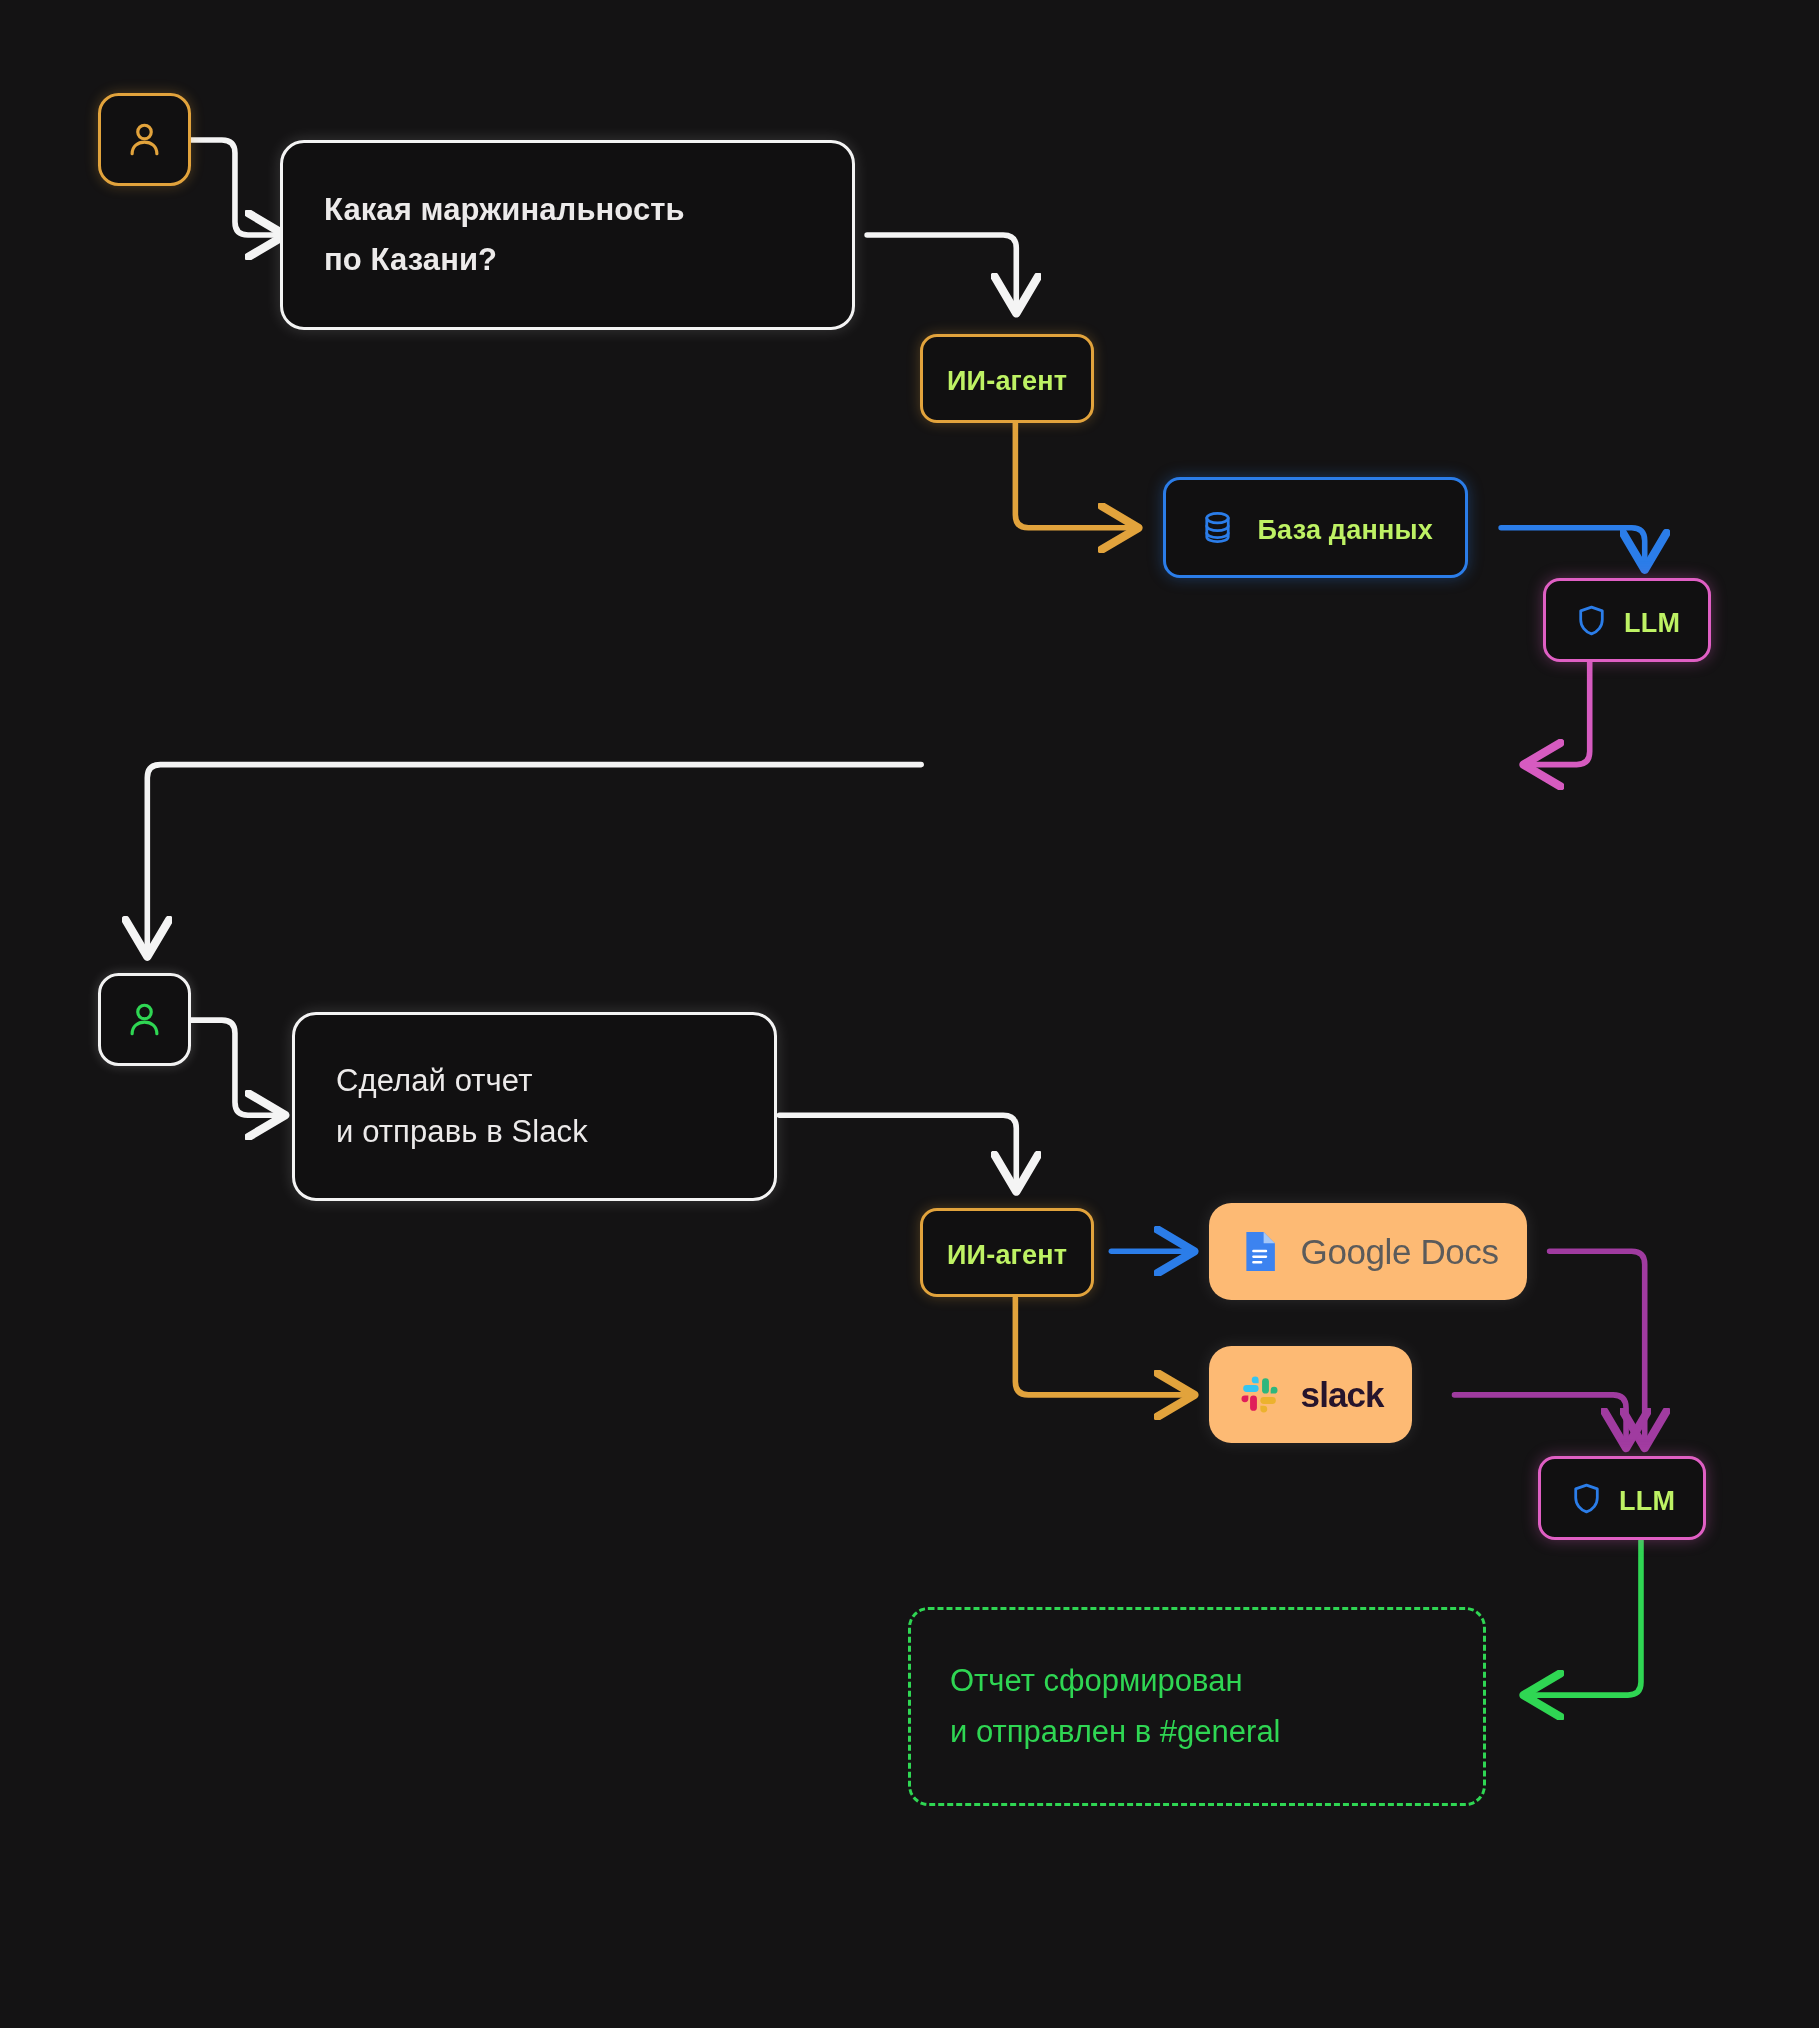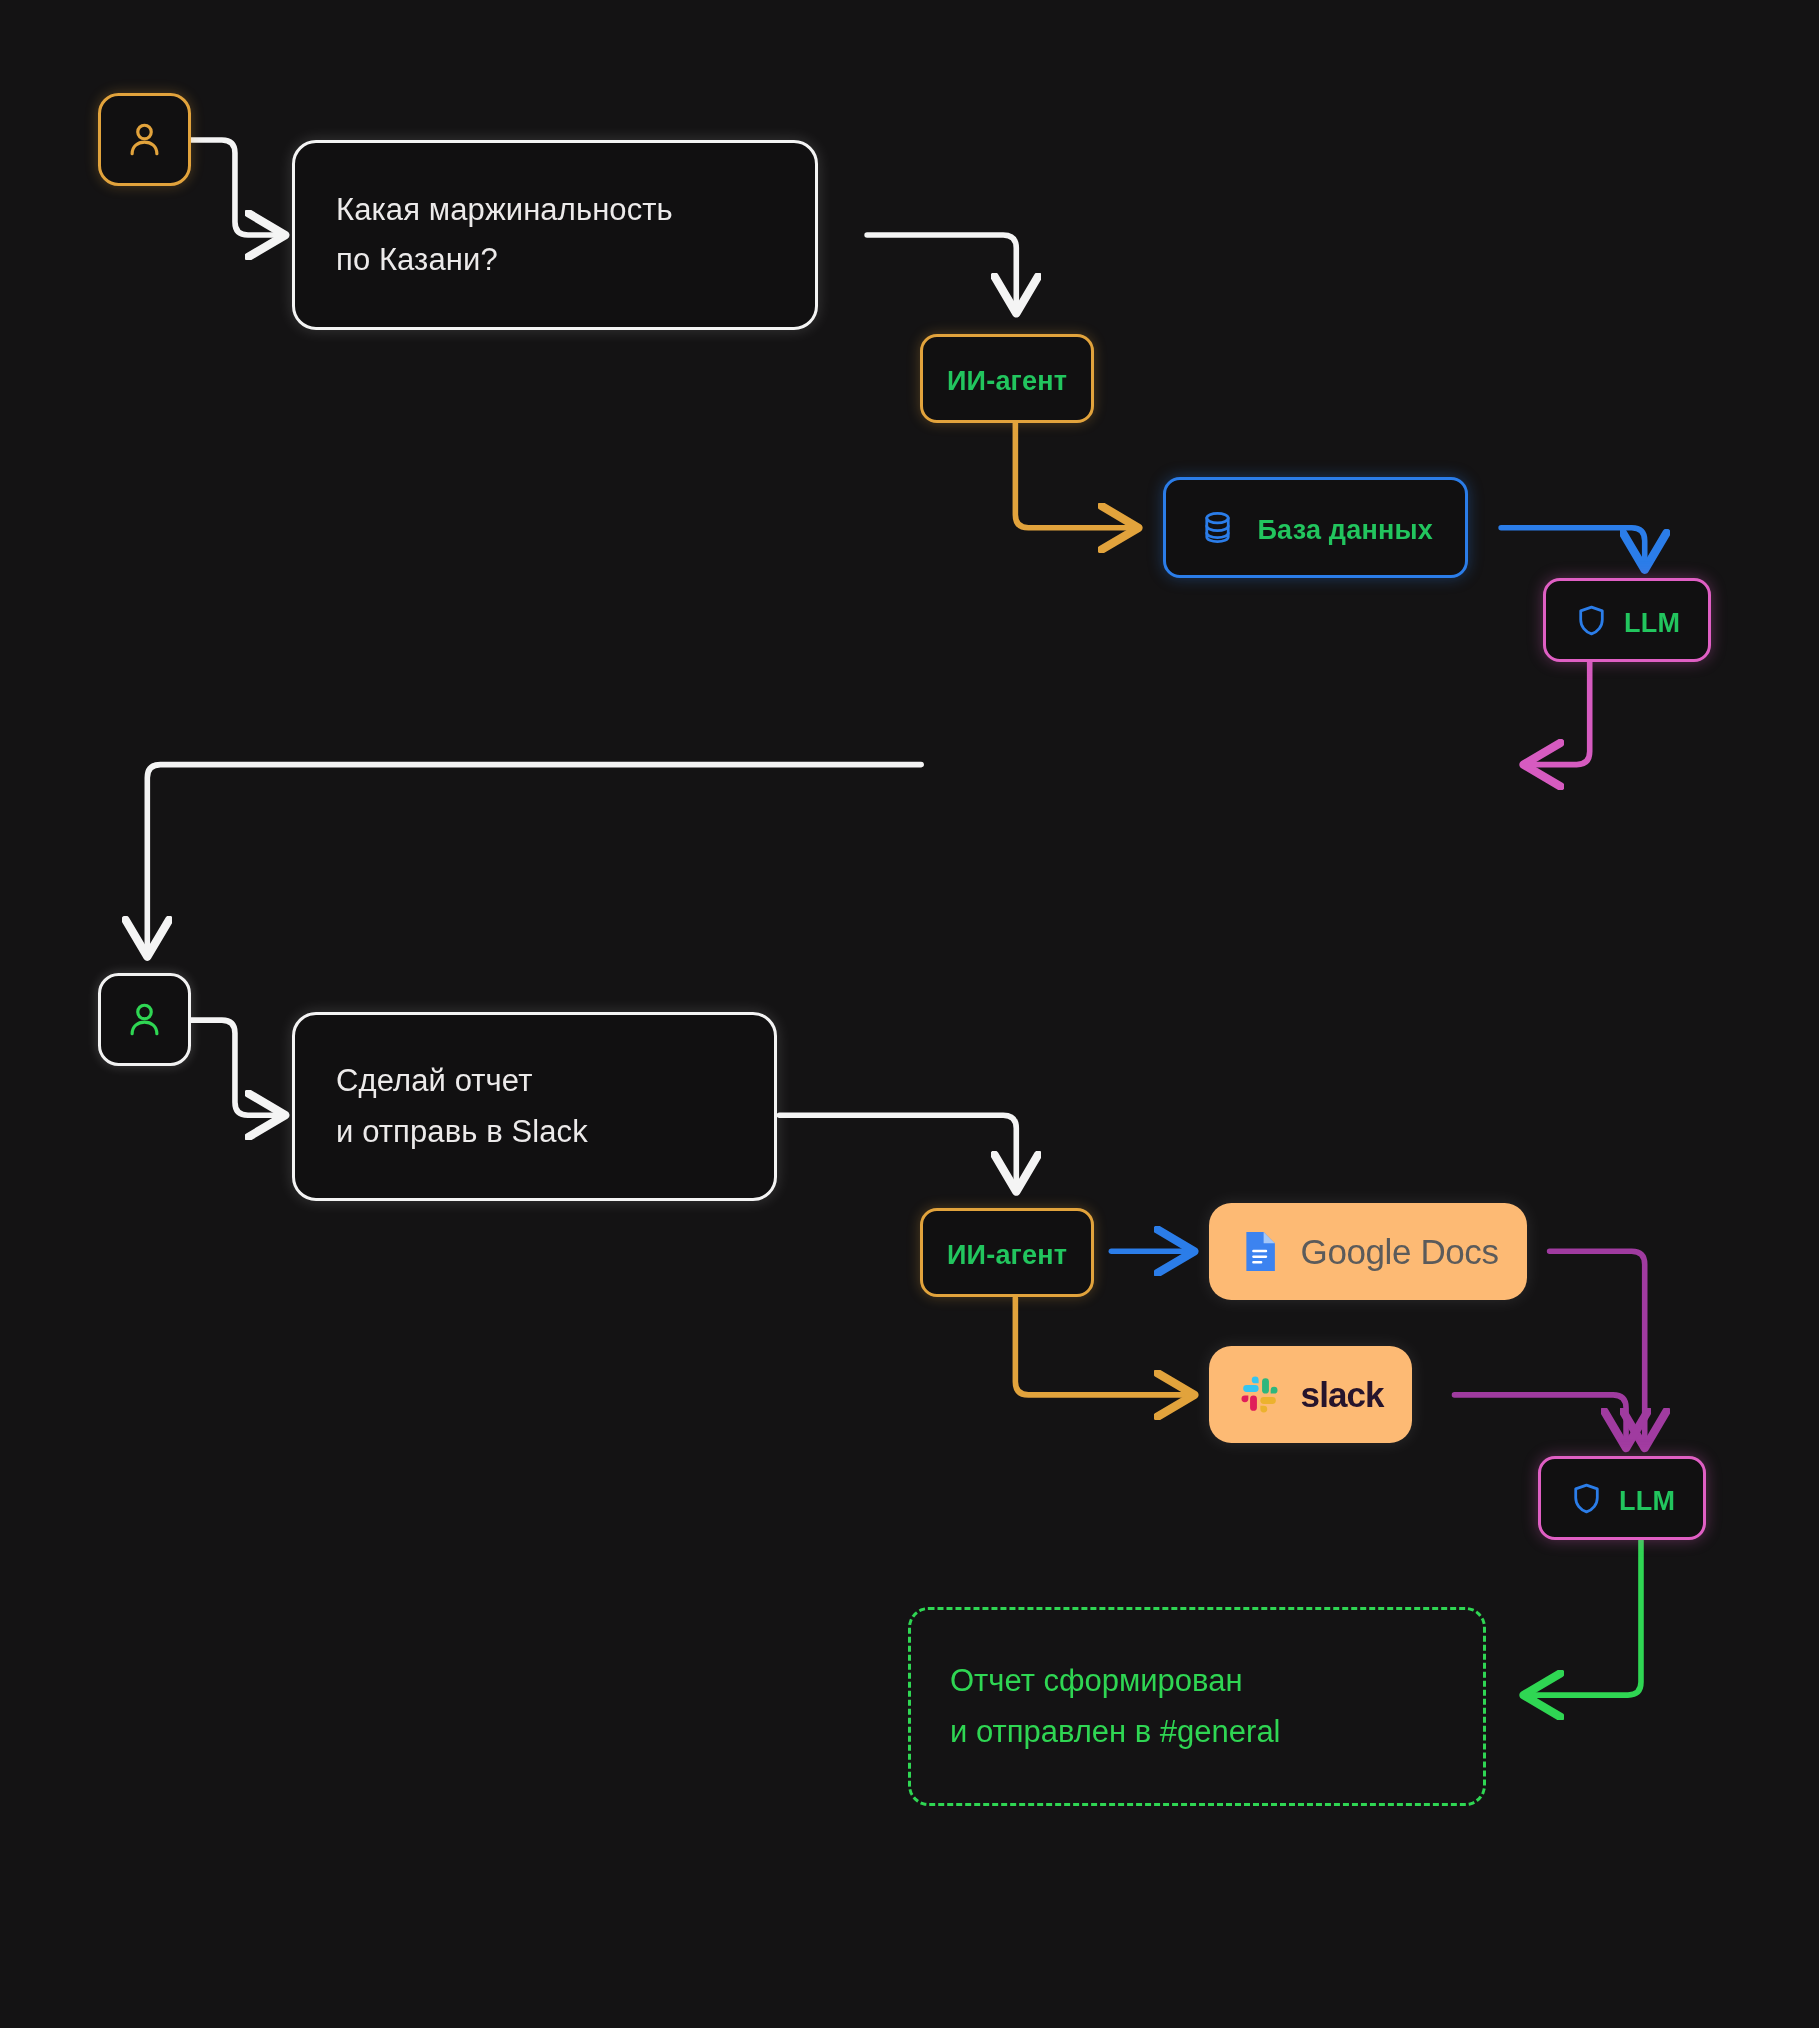--- a/index.html
+++ b/index.html
@@ -65,21 +65,21 @@
 
   
   .chip {
     border-radius: 17px;
     border: 3.7px solid #e2a33c;
     padding: 0 24px;
     justify-content: center;
     box-shadow: 0 0 13px rgba(226,163,60,0.30);
   }
   .chip-label {
-    color: #22c55e;
+    color: #bef264;
     font-size: 27px;
     font-weight: 600;
     letter-spacing: 0.2px;
     white-space: nowrap;
     margin-top: 6px;
   }
 
   .chip-db {
     border-color: #2b7de9;
     box-shadow: 0 0 15px rgba(43,125,233,0.35);
@@ -194,21 +194,21 @@
     </g>
   </svg>
 
   <div class="node actor" style="left:98px; top:93px;">
     <svg class="icon" width="45" height="45" viewBox="0 0 24 24" fill="none" stroke="#e2a33c" stroke-width="1.7" stroke-linecap="round">
       <circle cx="12" cy="8" r="3.6"></circle>
       <path d="M5.4,19.6 C5.4,15.6 8.4,13.4 12,13.4 C15.6,13.4 18.6,15.6 18.6,19.6"></path>
     </svg>
   </div>
 
-  <div class="node bubble" style="left:292px; top:140px; width:526px; height:190px;">
+  <div class="node bubble" style="left:280px; top:140px; width:575px; height:190px;font-weight:bold;">
     <div class="bubble-text">Какая маржинальность
 по Казани?</div>
   </div>
 
   <div class="node chip" style="left:920px; top:334px; height:89px;">
     <span class="chip-label">ИИ-агент</span>
   </div>
 
   <div class="node chip chip-db" style="left:1163px; top:477px; height:101px;">
     <svg class="icon" width="39" height="39" viewBox="0 0 24 24" fill="none" stroke="#2b7de9" stroke-width="1.7" stroke-linecap="round">

